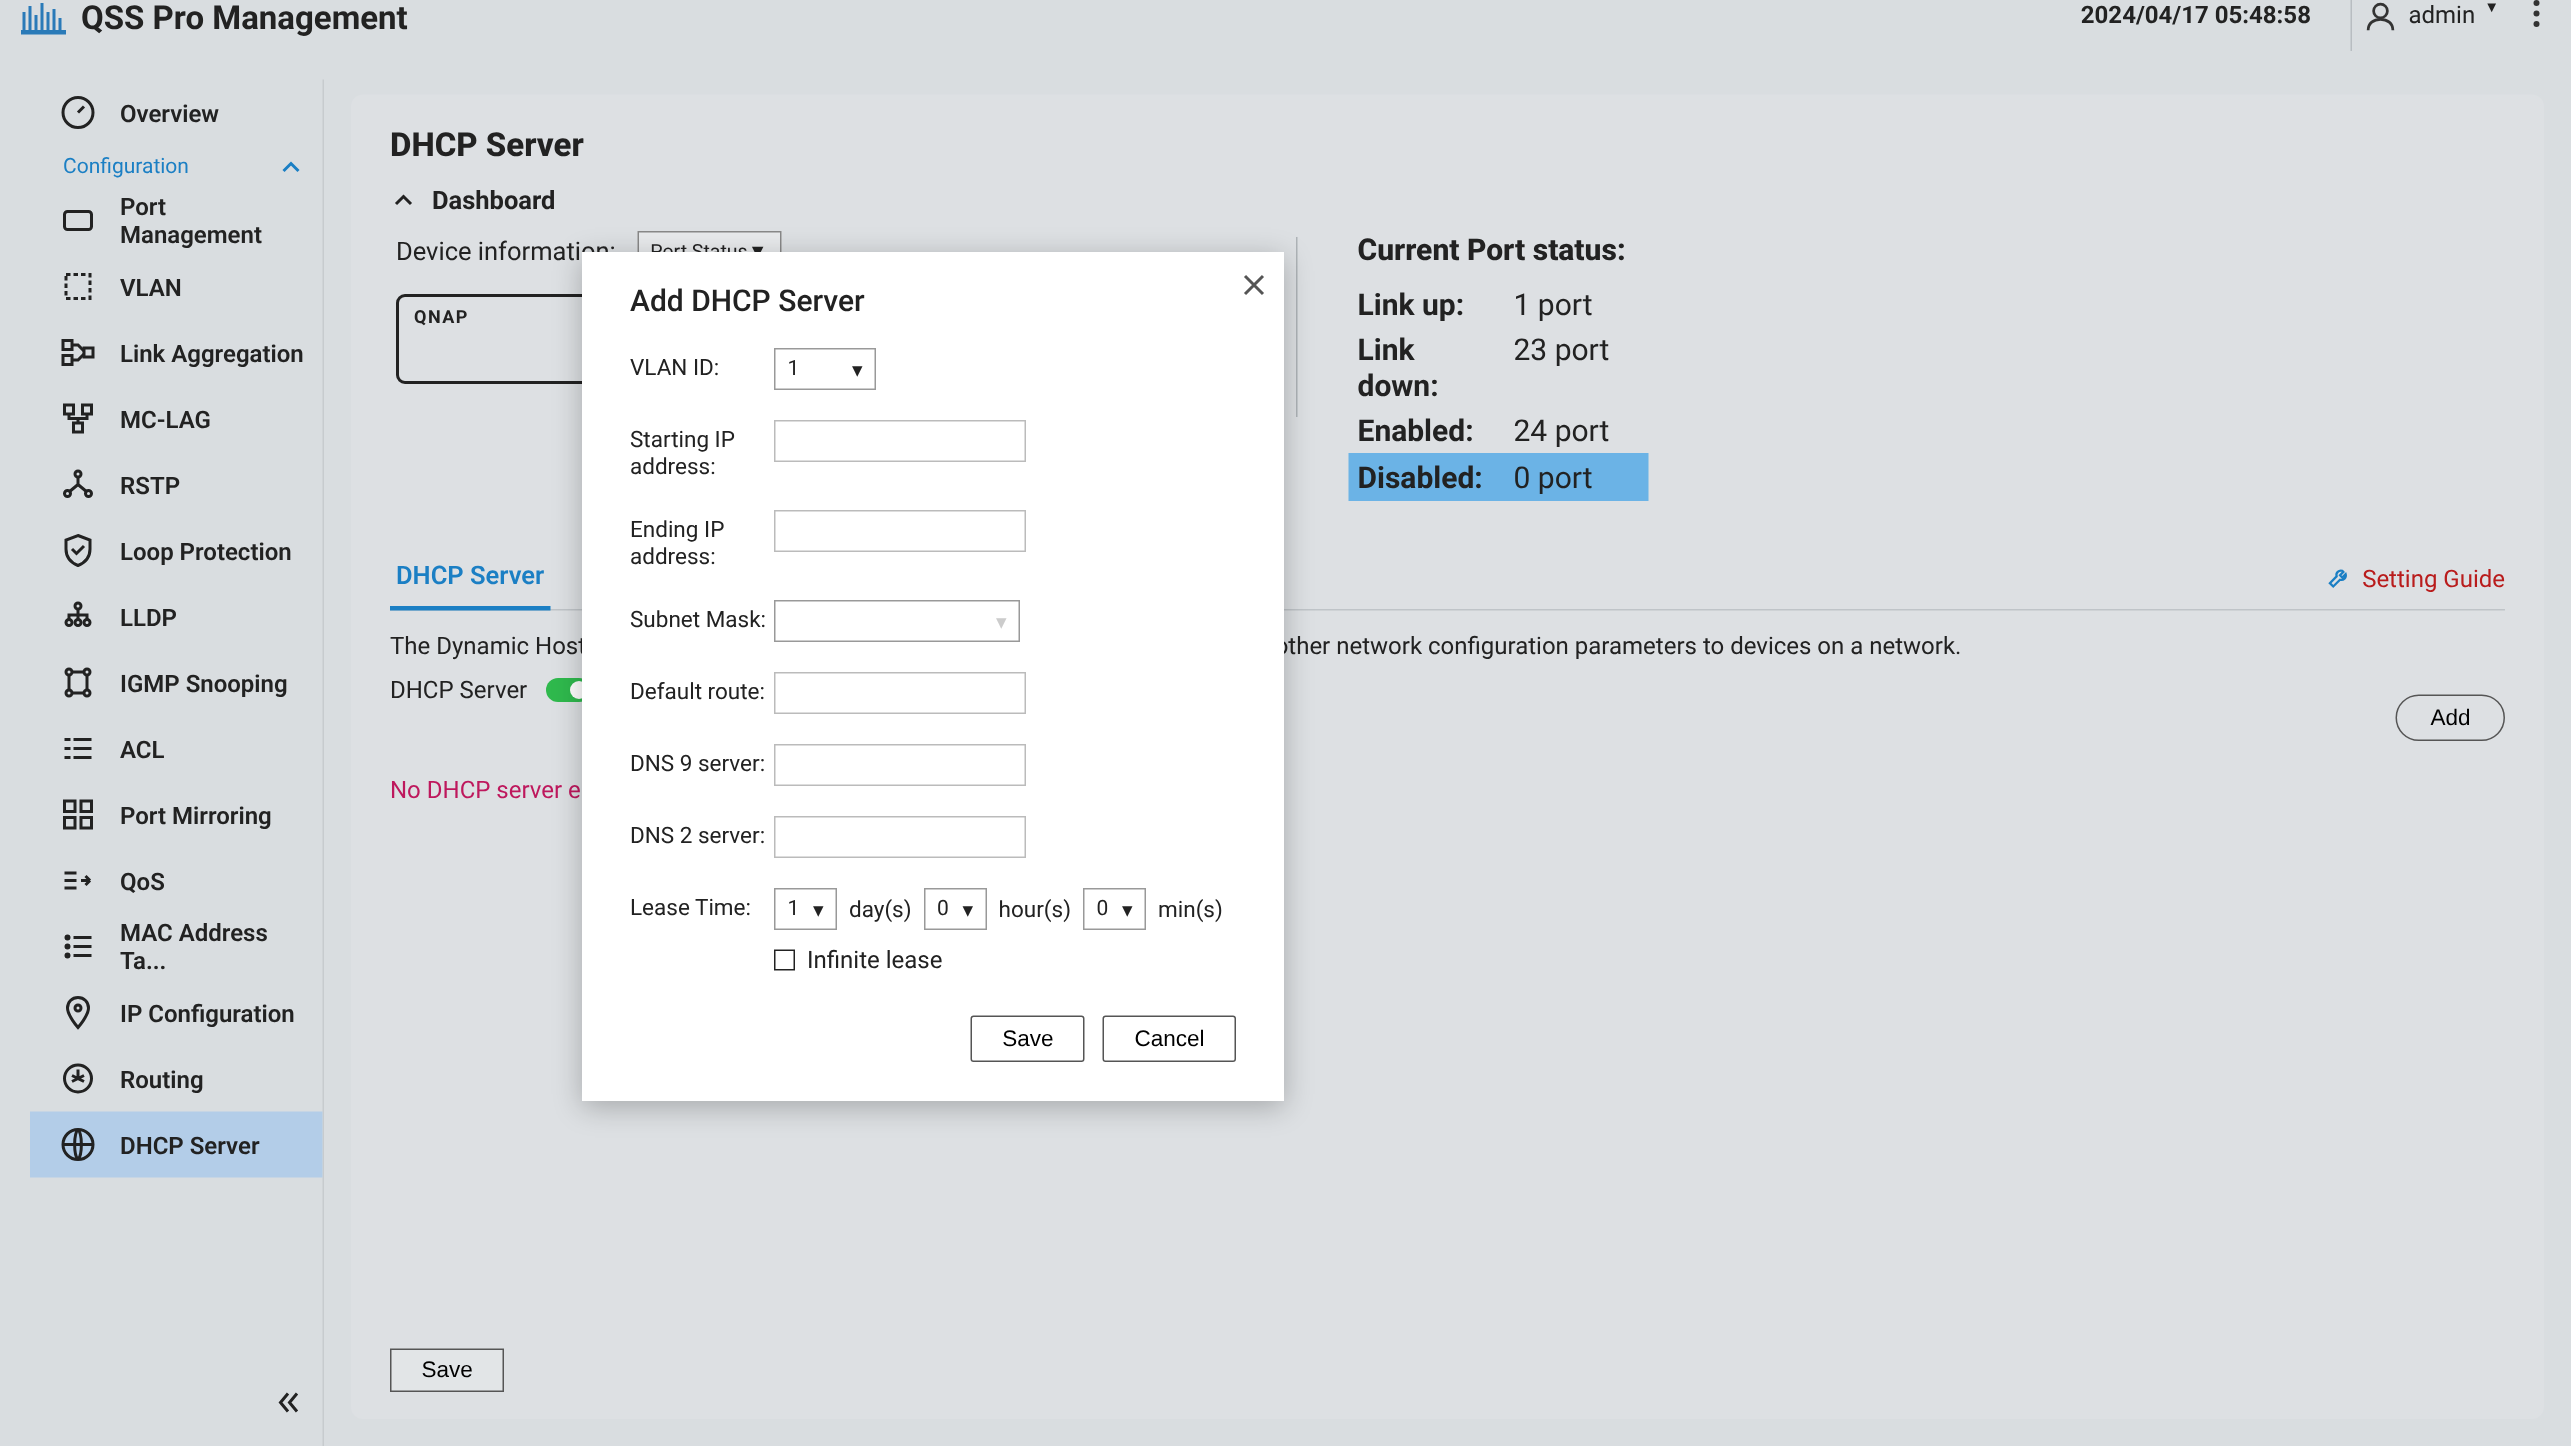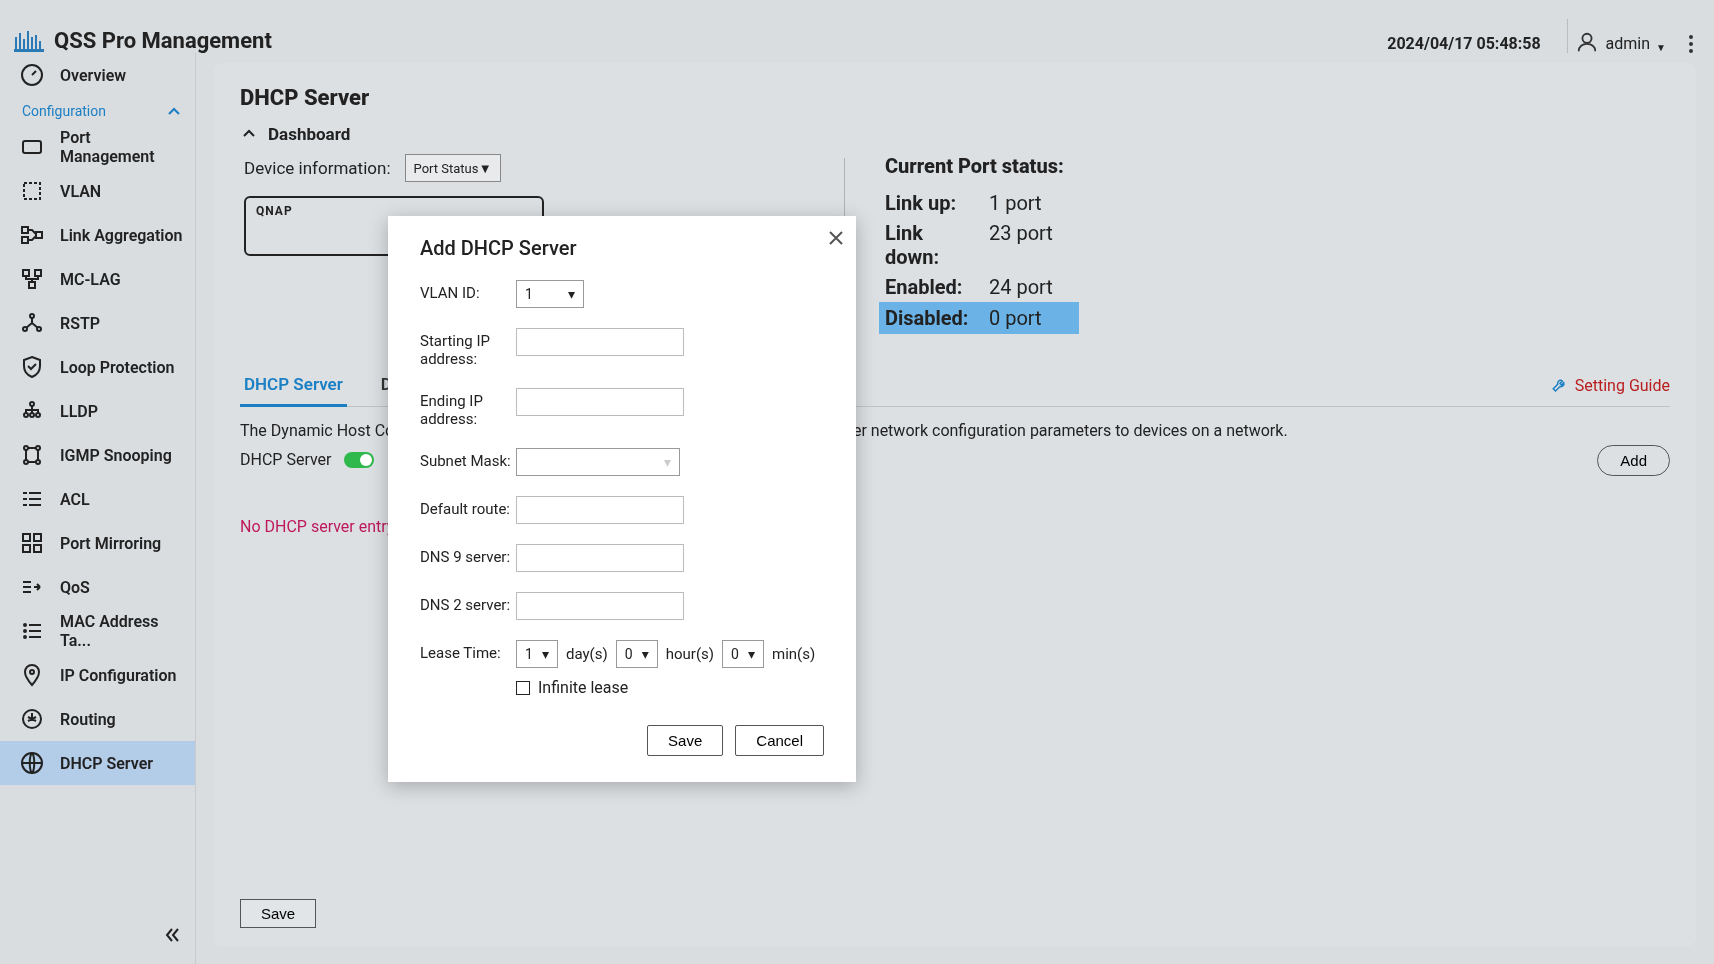--- a/index.html
+++ b/index.html
@@ -8,39 +8,39 @@
   background: #d9dde0;
   color: #222;
   width: 1714px;
   height: 964px;
   overflow: hidden;
   position: relative;
 }
 .header {
   height: 53px;
   display: flex;
-  align-items: flex-end;
+  align-items: flex-start;
   padding: 0 14px;
 }
 .logo {
   width: 30px; height: 24px;
   display: flex; align-items: center; justify-content: center;
   margin-right: 10px;
 }
 .app-title { font-size: 22px; font-weight: 700; flex: 0 0 auto; }
 .header-spacer { flex: 1; }
 .header-date { font-size: 16px; font-weight: 700; margin-right: 18px; }
 .hdr-divider { width: 1px; height: 34px; background: #b8bdc1; margin: 0 8px; }
 .user-icon { width: 22px; height: 22px; margin-right: 8px; }
 .user-name { font-size: 16px; margin-right: 6px; }
 .caret-sm { font-size: 10px; margin-right: 16px; }
 .menu-dots { width: 18px; display: flex; flex-direction: column; align-items: center; gap: 3px; cursor: pointer; }
 .menu-dots span { width: 4px; height: 4px; background: #333; border-radius: 50%; }
 
-.shell { display: flex; height: calc(964px - 53px); }
+.shell { display: flex; height: calc(964px - 53px); padding-left: 20px; }
 .sidebar {
   width: 196px;
   flex: 0 0 196px;
   background: #d9dde0;
   border-right: 1px solid #c7cbce;
   position: relative;
 }
 .sb-item {
   display: flex; align-items: center;
   padding: 10px 12px 10px 20px;
@@ -99,39 +99,38 @@
 
 .desc { margin-top:14px; font-size:16px; }
 .toggle-row { margin-top:10px; display:flex; align-items:center; gap:12px; font-size:16px; }
 .toggle {
   width:30px; height:16px; border-radius:10px; background:#2fb94d; position:relative; cursor:pointer;
 }
 .toggle::after {
   content:""; position:absolute; right:2px; top:2px; width:12px; height:12px; background:#fff; border-radius:50%;
 }
 .add-btn {
-  position:absolute; right:26px; top:382px;
+  position:absolute; right:26px; top:400px;
   border:1px solid #555; border-radius:18px; background:transparent;
   padding:6px 22px; font-size:15px; cursor:pointer;
 }
 .empty-msg { margin-top:48px; font-size:16px; text-align:left; color:#be185d; width:100%; }
 .save-page-btn {
   position:absolute; left:26px; bottom:18px;
   border:1px solid #555; background:#e2e5e7; padding:5px 20px; font-size:15px; cursor:pointer;
 }
 
 
 .modal {
   position:absolute;
   left:388px; top:168px;
   width:468px;
   background:#fff;
   box-shadow:0 4px 18px rgba(0,0,0,0.25);
   padding:20px 32px 26px 32px;
-  margin-top:48px;
 }
 .modal-title { font-size:20px; font-weight:500; }
 .modal-close { position:absolute; right:12px; top:14px; cursor:pointer; }
 .m-row { display:flex; align-items:flex-start; margin-top:20px; font-size:15px; }
 .m-label { flex:0 0 96px; padding-top:4px; }
 .m-input {
   height:28px; width:168px; border:1px solid #bbb; padding:0 8px; font-size:14px; color:#ccc;
 }
 .m-select {
   display:inline-flex; align-items:center; justify-content:space-between;

